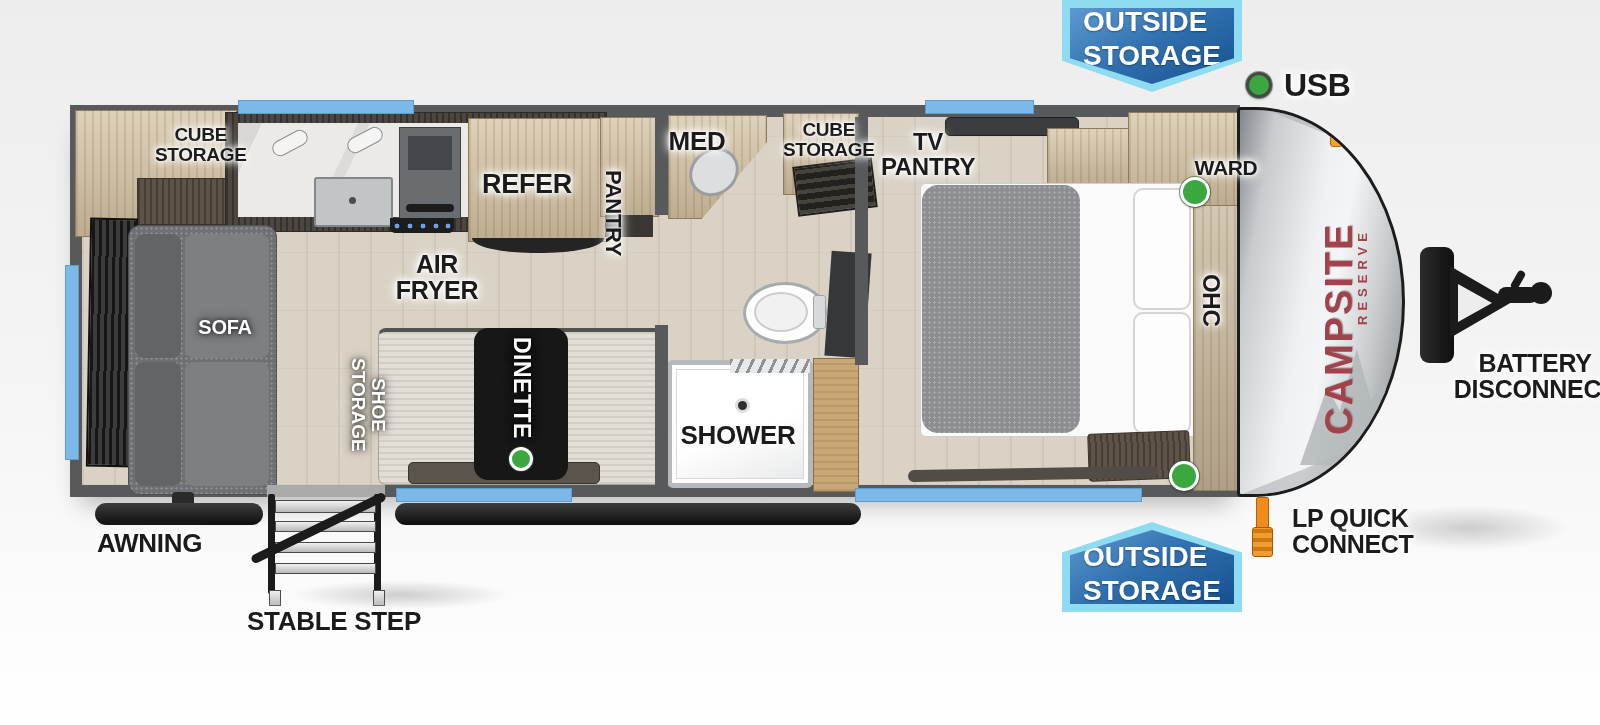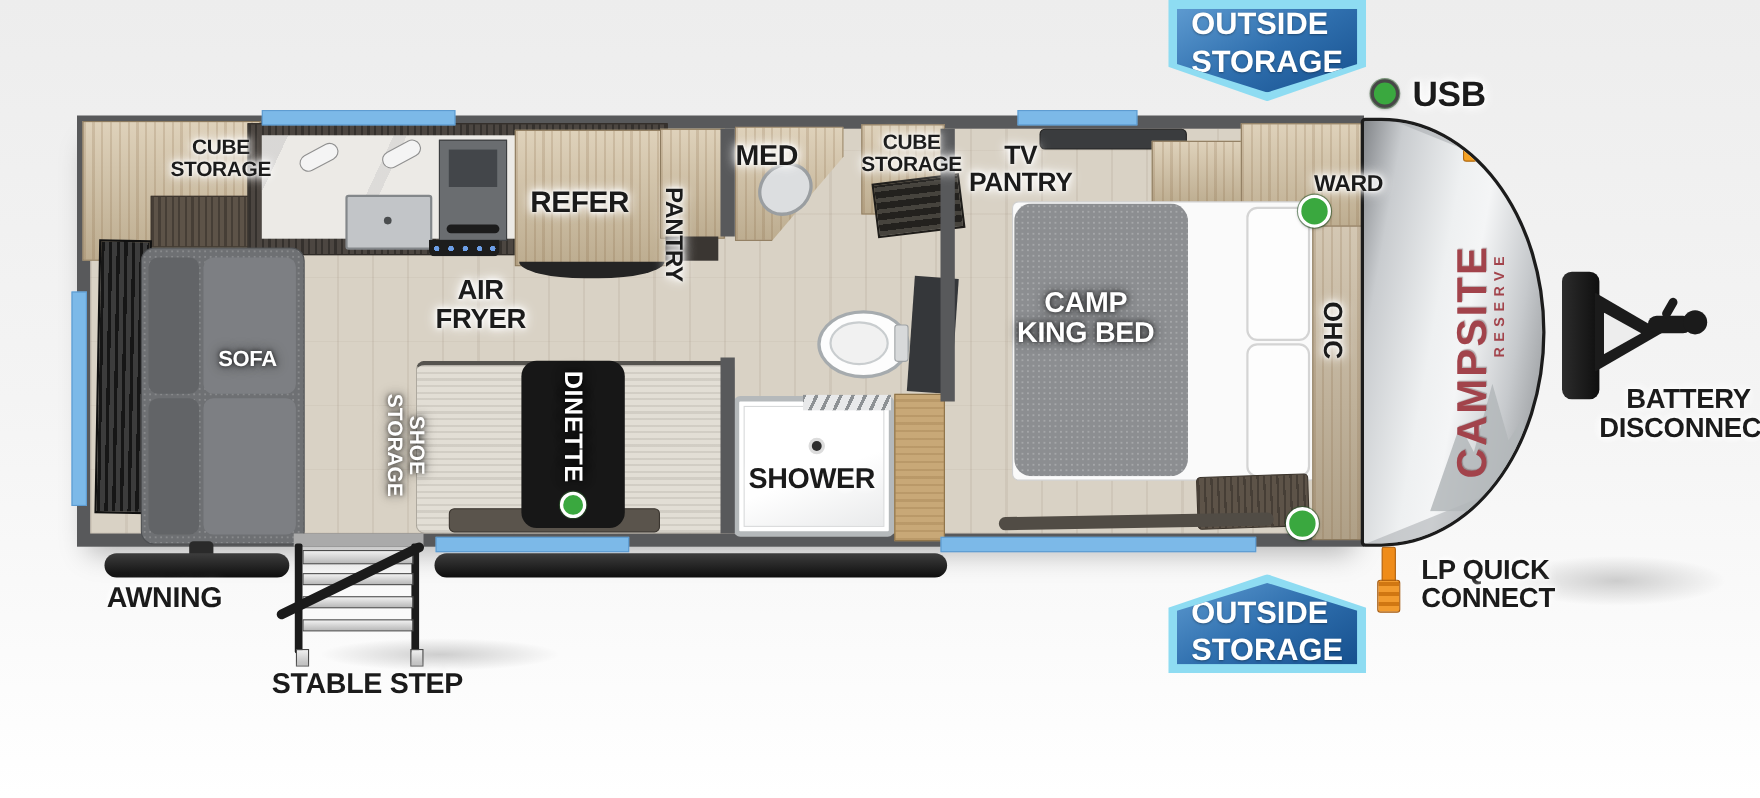--- a/index.html
+++ b/index.html
@@ -183,22 +183,20 @@
 FRYER</span>
   <span class="lbl lbl-w ctr" style="left:225px;top:317px;font-size:20px;">SOFA</span>
   <span class="lbl lbl-w vdown" style="left:348px;top:330px;font-size:19px;height:150px;letter-spacing:0;">SHOE STORAGE</span>
   <span class="lbl ctr" style="left:697px;top:128px;font-size:26px;">MED</span>
   <span class="lbl" style="left:783px;top:120px;font-size:19px;">CUBE
 STORAGE</span>
   <span class="lbl ctr" style="left:738px;top:422px;font-size:26px;">SHOWER</span>
   <span class="lbl ctr" style="left:928px;top:130px;font-size:24px;">TV
 PANTRY</span>
   <span class="lbl ctr" style="left:1226px;top:130px;font-size:21px;margin-top:27px;">WARD</span>
-  <span class="lbl lbl-w ctr" style="left:987px;top:262px;font-size:26px;">CAMP
-KING BED</span>
   <span class="lbl vdown" style="left:1198px;top:255px;font-size:24px;height:90px;">OHC</span>
 
   <div class="cap">
     <div class="swash" style="left:10px;top:-10px;width:170px;height:36px;transform:rotate(22deg);"></div>
     <div class="swash" style="left:0px;top:350px;width:180px;height:36px;transform:rotate(-22deg);"></div>
     <div class="mountain"></div>
     <span class="vup" style="position:absolute;left:78px;top:80px;height:245px;font-size:38px;font-weight:bold;color:#a2434b;letter-spacing:2px;text-shadow:1px 1px 1px rgba(70,25,30,.35);">CAMPSITE</span>
     <span class="vup" style="position:absolute;left:115px;top:85px;height:130px;font-size:13px;font-weight:bold;color:#a2434b;letter-spacing:5px;">RESERVE</span>
     <div class="abs" style="left:90px;top:13px;width:11px;height:22px;background:#f6a223;border:1px solid #b06a12;border-radius:3px;"></div>
     <div class="abs" style="left:90px;top:357px;width:11px;height:22px;background:#f6a223;border:1px solid #b06a12;border-radius:3px;"></div>

